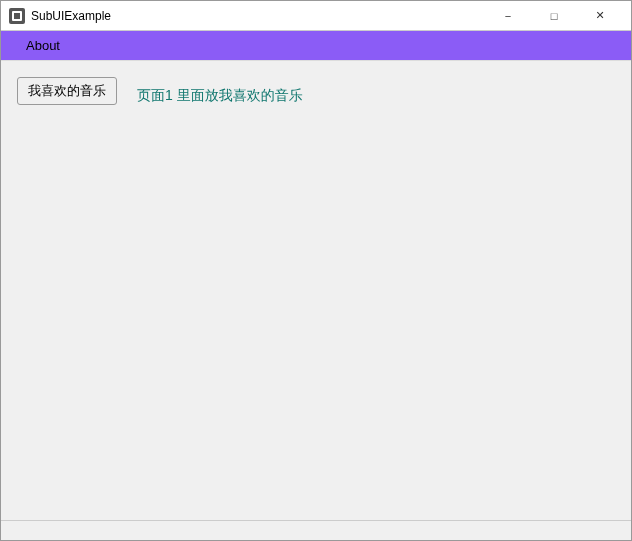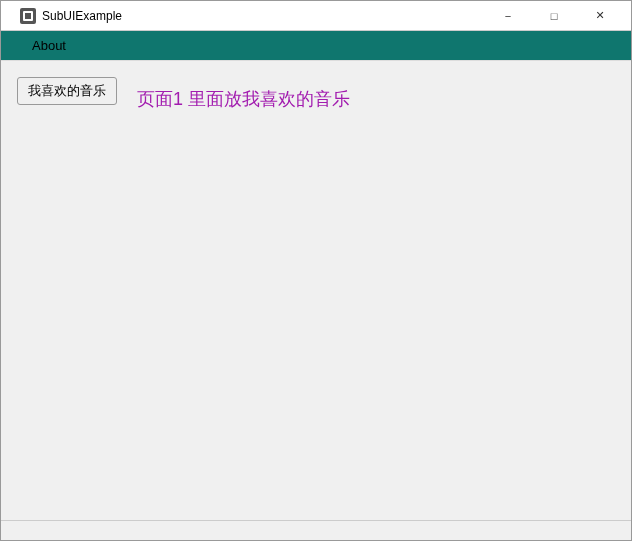--- a/index.html
+++ b/index.html
@@ -34,21 +34,20 @@
       justify-content: space-between;
       border-bottom: 1px solid #ccc;
       padding: 0 8px;
       flex-shrink: 0;
     }
 
     .title-bar-left {
       display: flex;
       align-items: center;
       gap: 6px;
-      margin-left: 11px;
     }
 
     .app-icon {
       width: 16px;
       height: 16px;
       background: #555;
       border-radius: 2px;
       display: flex;
       align-items: center;
       justify-content: center;
@@ -78,25 +77,25 @@
       background: transparent;
       cursor: pointer;
       display: flex;
       align-items: center;
       justify-content: center;
       font-size: 11px;
       color: #333;
     }
 
     .menu-bar {
-      background: #0f766e;
+      background: #8b5cf6;
       height: 30px;
       display: flex;
       align-items: center;
-      padding: 0 20px;
+      padding: 0 14px;
       border-bottom: 1px solid #ddd;
       flex-shrink: 0;
     }
 
     .menu-item {
       padding: 4px 10px;
       cursor: pointer;
       border: 1px solid transparent;
       border-radius: 2px;
       font-size: 13px;
@@ -130,22 +129,22 @@
     }
 
     .main-content {
       flex: 1;
       display: flex;
       align-items: flex-start;
       padding-top: 10px;
     }
 
     .page-text {
-      font-size: 18px;
-      color: #a21caf;
+      font-size: 14px;
+      color: #0f766e;
     }
 
     .status-bar {
       height: 20px;
       background: #f0f0f0;
       border-top: 1px solid #ccc;
       flex-shrink: 0;
     }
   </style>
 </head>

